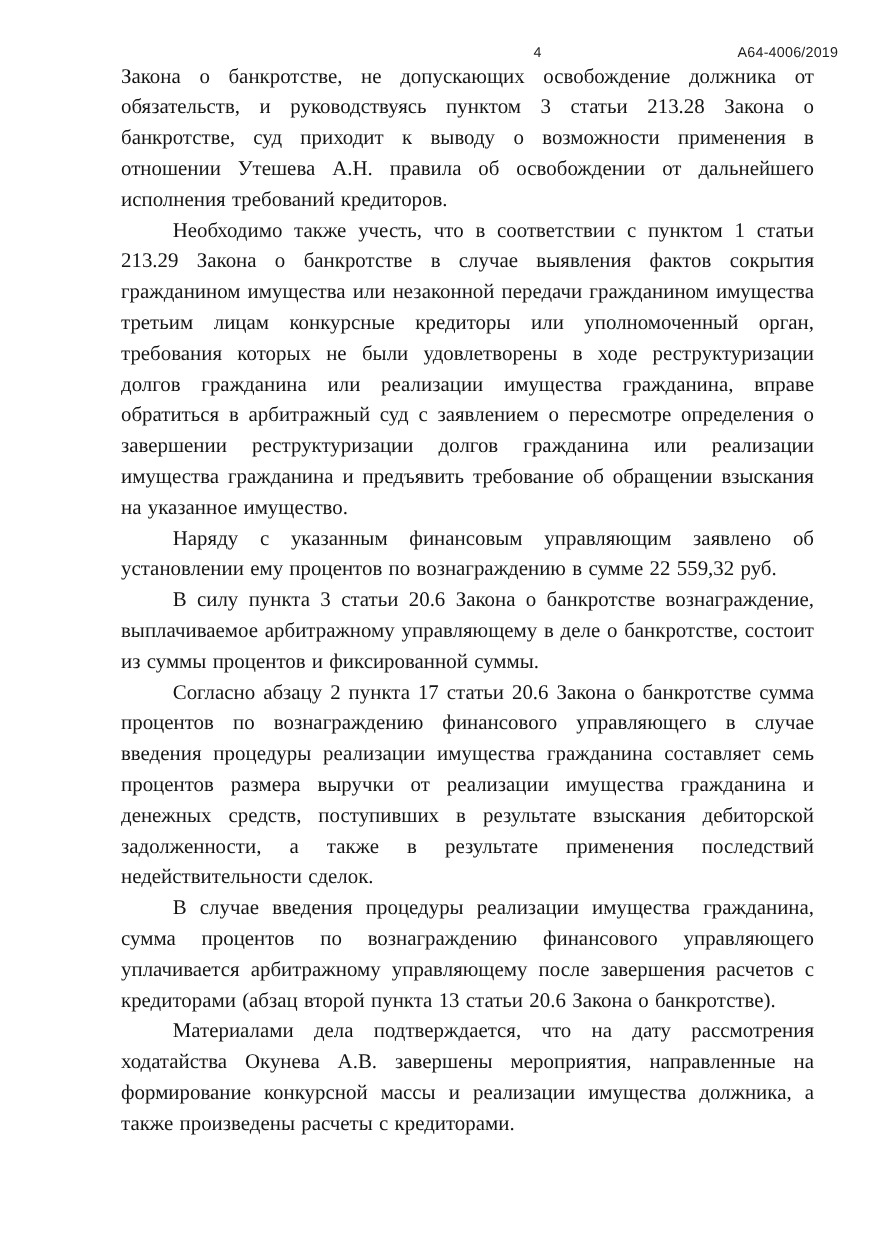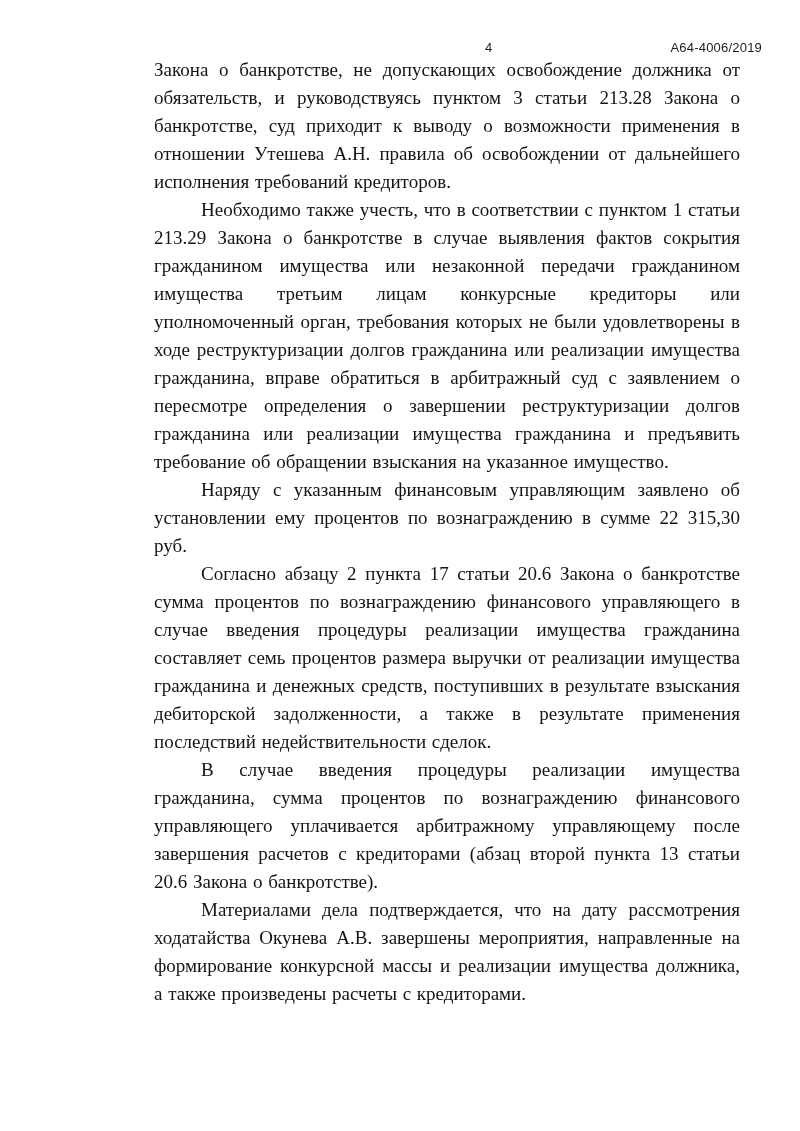--- a/index.html
+++ b/index.html
@@ -52,39 +52,39 @@
     color: #141414;
   }
 
   .doc-body p {
     font-family: "Liberation Serif", serif;
     font-size: 19px;
     line-height: 28px;
     text-align: justify;
     text-indent: 47px;
     word-spacing: 0.05em;
-    margin-left: 44px;
   }
 
   .doc-body p.no-indent {
     text-indent: 0;
   }
 </style>
 </head>
 <body>
 
 <div class="page">
 
   <div class="page-header">
     <span class="page-number">4</span>
     <span class="case-number">А64-4006/2019</span>
   </div>
 
   <div class="doc-body">
     <p class="no-indent">Закона о банкротстве, не допускающих освобождение должника от обязательств, и руководствуясь пунктом 3 статьи 213.28 Закона о банкротстве, суд приходит к выводу о возможности применения в отношении Утешева А.Н. правила об освобождении от дальнейшего исполнения требований кредиторов.</p>
     <p>Необходимо также учесть, что в соответствии с пунктом 1 статьи 213.29 Закона о банкротстве в случае выявления фактов сокрытия гражданином имущества или незаконной передачи гражданином имущества третьим лицам конкурсные кредиторы или уполномоченный орган, требования которых не были удовлетворены в ходе реструктуризации долгов гражданина или реализации имущества гражданина, вправе обратиться в арбитражный суд с заявлением о пересмотре определения о завершении реструктуризации долгов гражданина или реализации имущества гражданина и предъявить требование об обращении взыскания на указанное имущество.</p>
-    <p>Наряду с указанным финансовым управляющим заявлено об установлении ему процентов по вознаграждению в сумме 22 315,30 руб.</p>
+    <p>Наряду с указанным финансовым управляющим заявлено об установлении ему процентов по вознаграждению в сумме 22 559,32 руб.</p>
+    <p>В силу пункта 3 статьи 20.6 Закона о банкротстве вознаграждение, выплачиваемое арбитражному управляющему в деле о банкротстве, состоит из суммы процентов и фиксированной суммы.</p>
     <p>Согласно абзацу 2 пункта 17 статьи 20.6 Закона о банкротстве сумма процентов по вознаграждению финансового управляющего в случае введения процедуры реализации имущества гражданина составляет семь процентов размера выручки от реализации имущества гражданина и денежных средств, поступивших в результате взыскания дебиторской задолженности, а также в результате применения последствий недействительности сделок.</p>
     <p>В случае введения процедуры реализации имущества гражданина, сумма процентов по вознаграждению финансового управляющего уплачивается арбитражному управляющему после завершения расчетов с кредиторами (абзац второй пункта 13 статьи 20.6 Закона о банкротстве).</p>
     <p>Материалами дела подтверждается, что на дату рассмотрения ходатайства Окунева А.В. завершены мероприятия, направленные на формирование конкурсной массы и реализации имущества должника, а также произведены расчеты с кредиторами.</p>
   </div>
 
 </div>
 
 </body></html>

